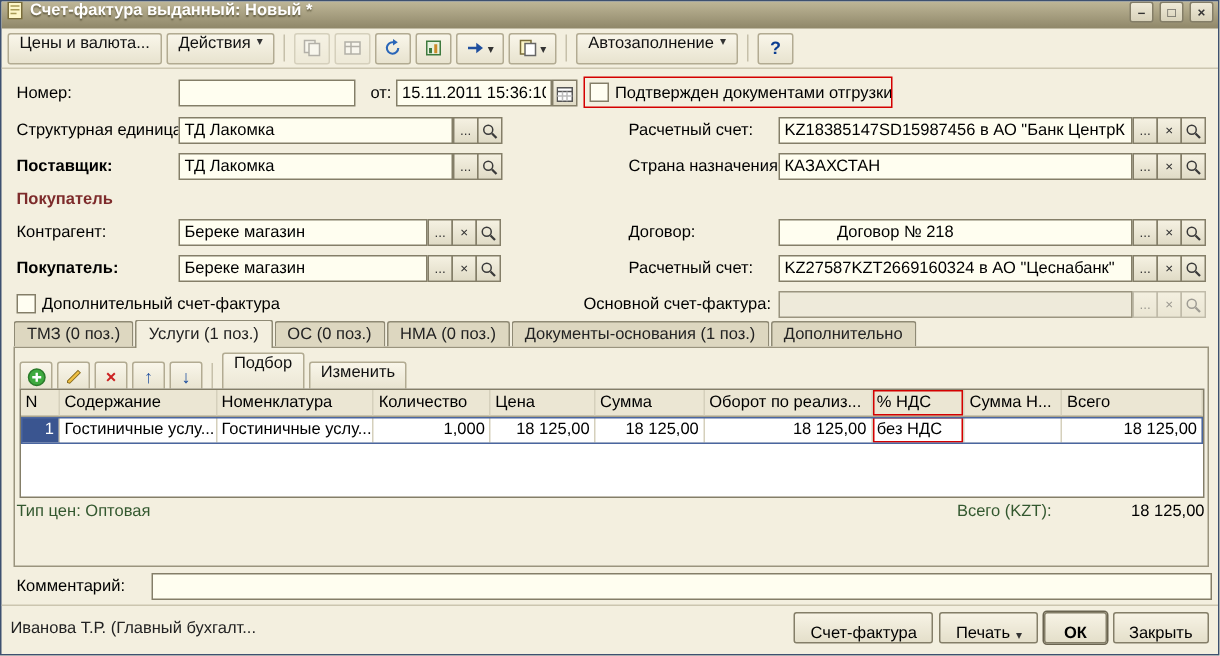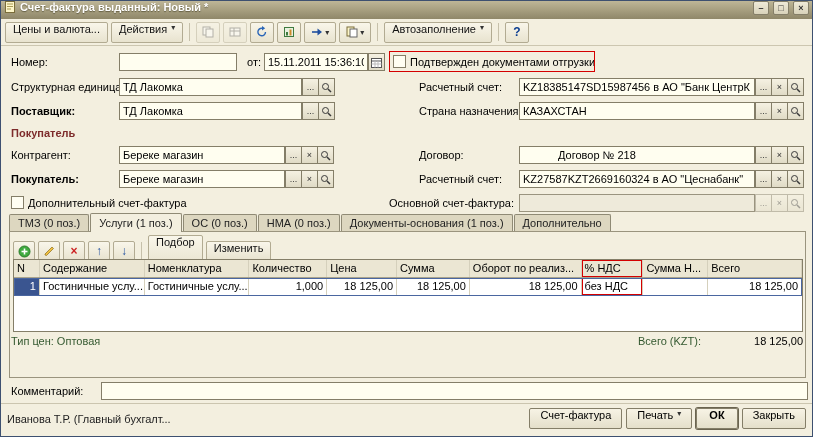--- a/index.html
+++ b/index.html
@@ -47,21 +47,21 @@
   .rownum{background:#3a5590;color:#fff;text-align:right}
   .num{text-align:right}
   .annotate{box-shadow:inset 0 0 0 1px #d40000}
   .c0{width:26px}.c1{width:105px}.c2{width:105px}.c3{width:78px}.c4{width:70px}
   .c5{width:73px}.c6{width:112px}.c7{width:62px}.c8{width:65px}.c9{width:94px}
   
   .tot-lbl{position:absolute;color:#33582f;white-space:nowrap}
   .tot-val{position:absolute;text-align:right;color:#000}
   .statusbar{position:absolute;top:402px;left:0;right:0;height:30px;border-top:1px solid #cbc5af;display:flex;align-items:center;padding:0 6px;gap:4px}
   .statusbar .user{flex:1;overflow:hidden;white-space:nowrap;color:#222}
-  .sbtn{height:21px;border:1px solid #847e68;border-radius:2px;background:linear-gradient(#f7f3e5,#e4dfca);display:inline-flex;align-items:flex-start;gap:4px;padding:0 10px;white-space:nowrap}
+  .sbtn{height:21px;border:1px solid #847e68;border-radius:2px;background:linear-gradient(#f7f3e5,#e4dfca);display:inline-flex;align-items:flex-end;gap:4px;padding:0 10px;white-space:nowrap}
   .sbtn.ok{font-weight:bold;border-width:1px;box-shadow:0 0 0 1px #6a6450;padding:0 12px}
 </style>
 </head>
 <body>
 
 <div class="window">
 
   <div class="titlebar">
     <svg width="12" height="12">
         <rect x="1.5" y="0.5" width="9" height="11" fill="#fdf6c8" stroke="#7a6d3a"></rect>

